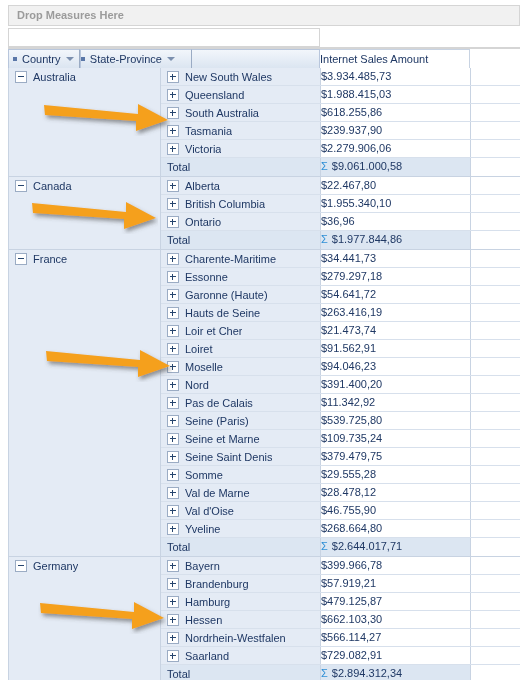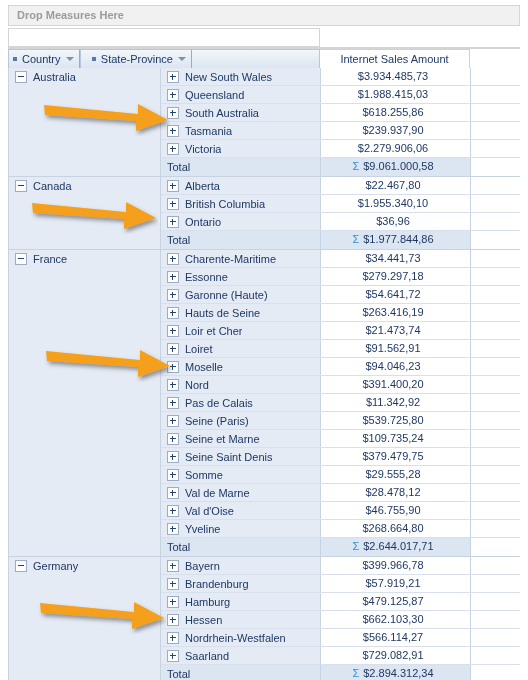--- a/index.html
+++ b/index.html
@@ -79,21 +79,21 @@
     box-sizing: border-box;
   }
   .field-btn {
     height: 20px;
     box-sizing: border-box;
     background: linear-gradient(to bottom, #f2f6fb 0%, #dbe5f1 100%);
     border: 1px solid #b8c6dc;
     border-right: 1px solid #9aabc4;
     display: flex;
     align-items: center;
-    padding: 0 5px 0 4px;
+    padding: 0 16px 0 4px;
     white-space: nowrap;
     overflow: hidden;
     font-size: 11px;
     color: #1f3864;
   }
   #field-country { width: 72px; }
   #field-state   { width: 112px; justify-content: flex-end; }
   #field-filler {
     width: 128px; height: 20px;
     box-sizing: border-box;
@@ -117,21 +117,21 @@
     border-top: 4px solid #7b8fae;
     flex: 0 0 auto;
   }
   #measure-header {
     flex: 0 0 auto;
     width: 150px; height: 20px;
     box-sizing: border-box;
     background: #ffffff;
     border: 1px solid #c8d3e2;
     border-left: none;
-    text-align: center;
+    text-align: left;
     line-height: 18px;
     font-size: 11px;
     color: #1f3864;
     white-space: nowrap;
     overflow: hidden;
   }
   #measure-tail {
     flex: 1; height: 20px;
     background: #ffffff;
     border-top: 1px solid #ffffff;
@@ -189,21 +189,21 @@
     padding-left: 6px;
     white-space: nowrap;
     overflow: hidden;
   }
   .value-cell {
     width: 150px;
     flex: 0 0 150px;
     box-sizing: border-box;
     background: #ffffff;
     border-right: 1px solid #c8d3e2;
-    text-align: center;
+    text-align: left;
     line-height: 17px;
     padding-right: 5px;
     white-space: nowrap;
     overflow: hidden;
   }
   .tail-cell {
     flex: 1 1 auto;
     background: #ffffff;
   }
   .total-row .state-cell,

